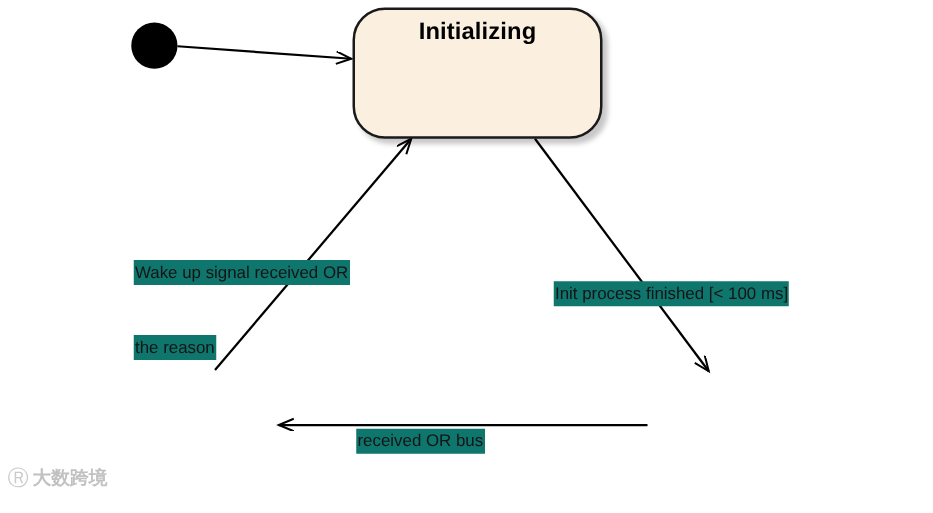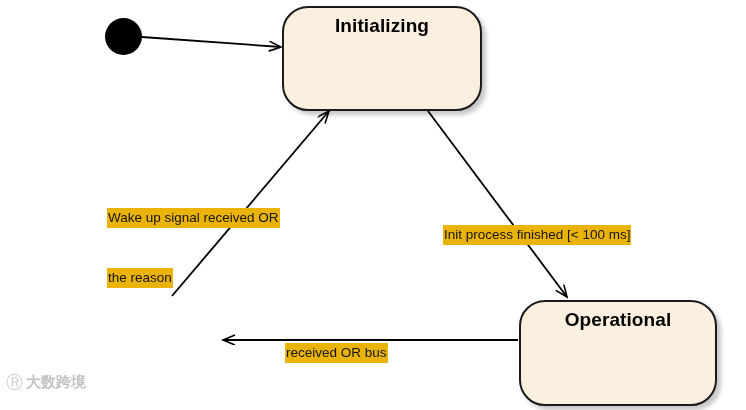--- a/index.html
+++ b/index.html
@@ -54,21 +54,21 @@
     position: absolute;
     font-size: 13.5px;
     color: #141414;
     line-height: 20px;
     white-space: pre;
     font-family: "Liberation Sans", sans-serif;
   }
   .edge-label .lbl-line {
     display: block;
     width: fit-content;
-    background: #eab308;
+    background: #0f766e;
     padding: 0 1px;
   }
   #watermark {
     position: absolute;
     left: 6px;
     top: 371px;
     display: flex;
     align-items: center;
     gap: 3px;
     opacity: 0.52;
@@ -108,23 +108,20 @@
     <line x1="172" y1="296" x2="329" y2="111" stroke="#000000" stroke-width="1.8" marker-end="url(#open-arrow)"></line>
   </svg>
 
   <div class="initial-node" style="left:105px; top:18px; width:37px; height:37px;"></div>
 
   <div class="state-node" style="left:282px; top:6px; width:200px; height:105px;">
     <div class="state-title">Initializing</div>
   </div>
 
 
-  <div class="state-node" style="left:519px; top:300px; width:198px; height:106px;">
-    <div class="state-title">Operational</div>
-  </div>
 
   <div class="edge-label" style="left:107px; top:168px;">
     <span class="lbl-line">Wake up signal received OR</span>
     <span class="lbl-line">the reason</span>
   </div>
 
   <div class="edge-label" style="left:419px; top:185px;margin-left:24px;">
     <span class="lbl-line">Init process finished [&lt; 100 ms]</span>
   </div>
 

